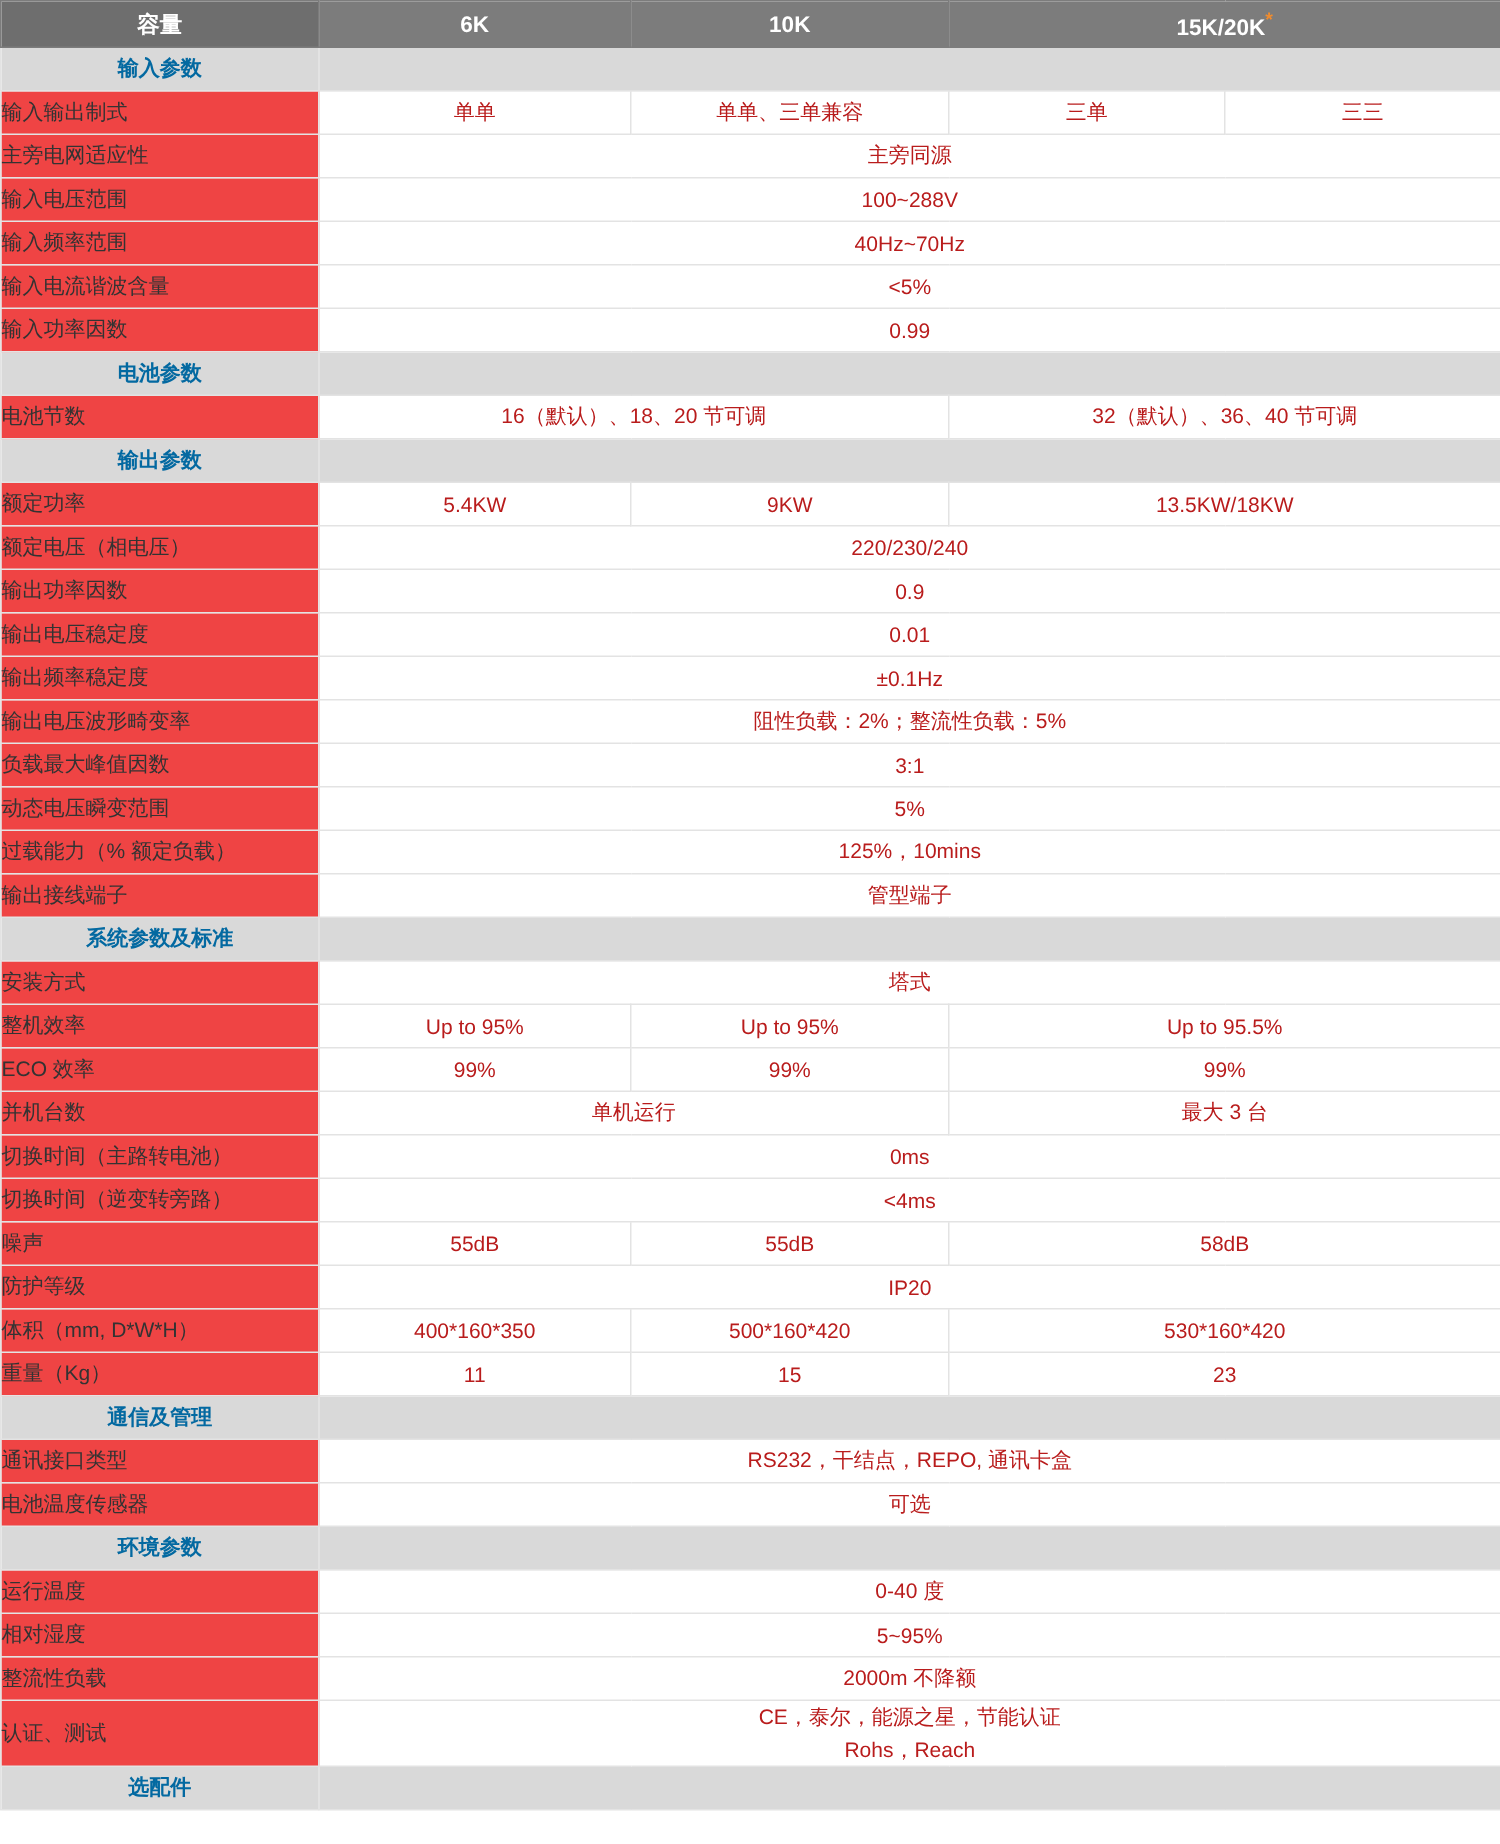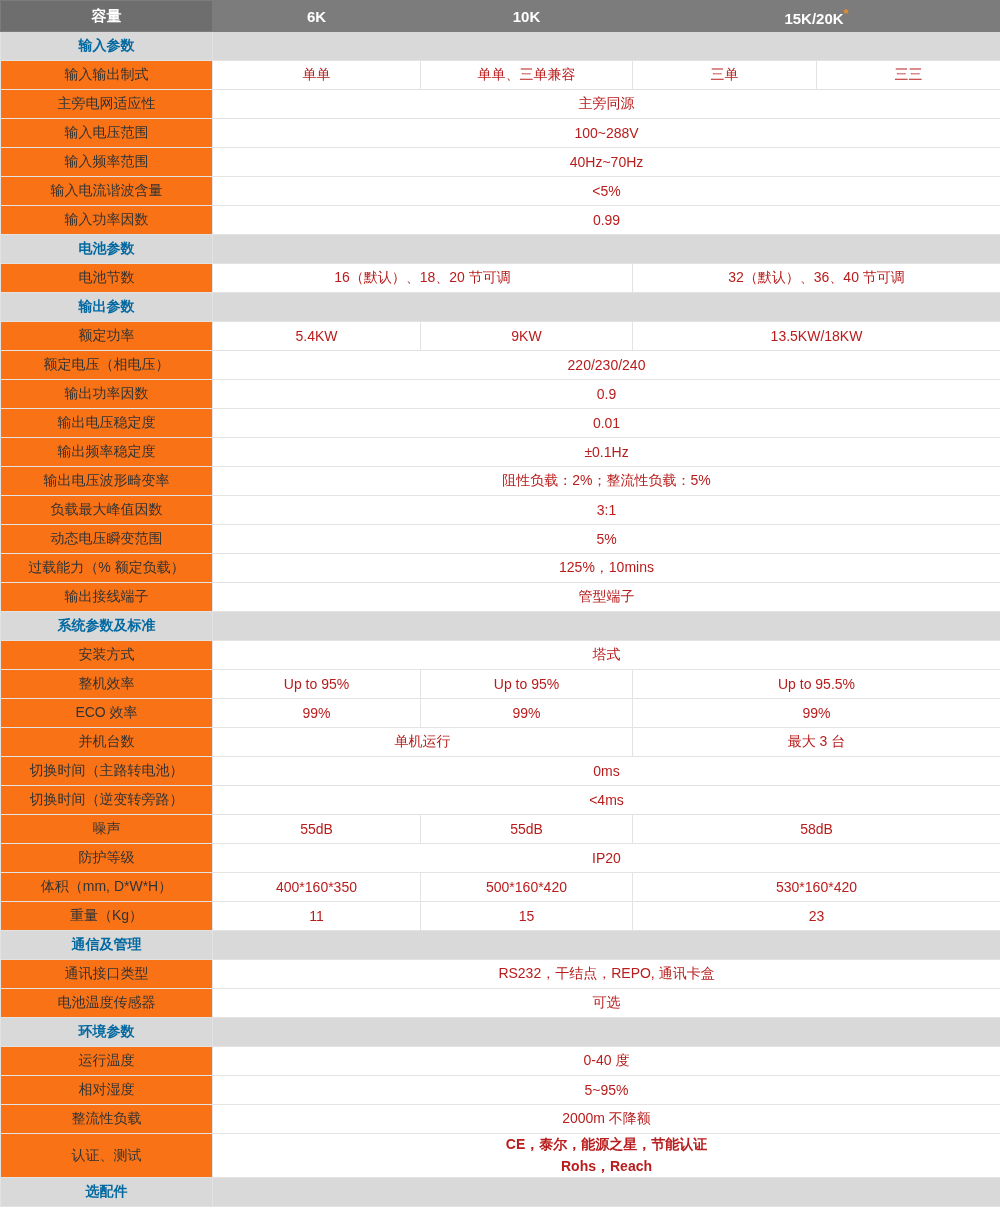--- a/index.html
+++ b/index.html
@@ -54,36 +54,35 @@
   }
   tr.section td.blank {
     background: #d9d9d9;
   }
   
   tr.row td {
     height: 28px;
     font-size: 14px;
   }
   td.label {
-    text-align: center;
+    text-align: left;
     color: #333;
-    background: #f97316;
+    background: #ef4444;
   }
   td.val {
     text-align: center;
     color: #b91c1c;
     background: #ffffff;
   }
   td.tall {
     height: 56px;
   }
   .two-line span {
     display: block;
     line-height: 1.55;
-    font-weight: bold;
   }
   col.c0 { width: 212px; }
   col.c1 { width: 208px; }
   col.c2 { width: 212px; }
   col.c3 { width: 184px; }
   col.c4 { width: 184px; }
 </style>
 </head>
 <body>
 

